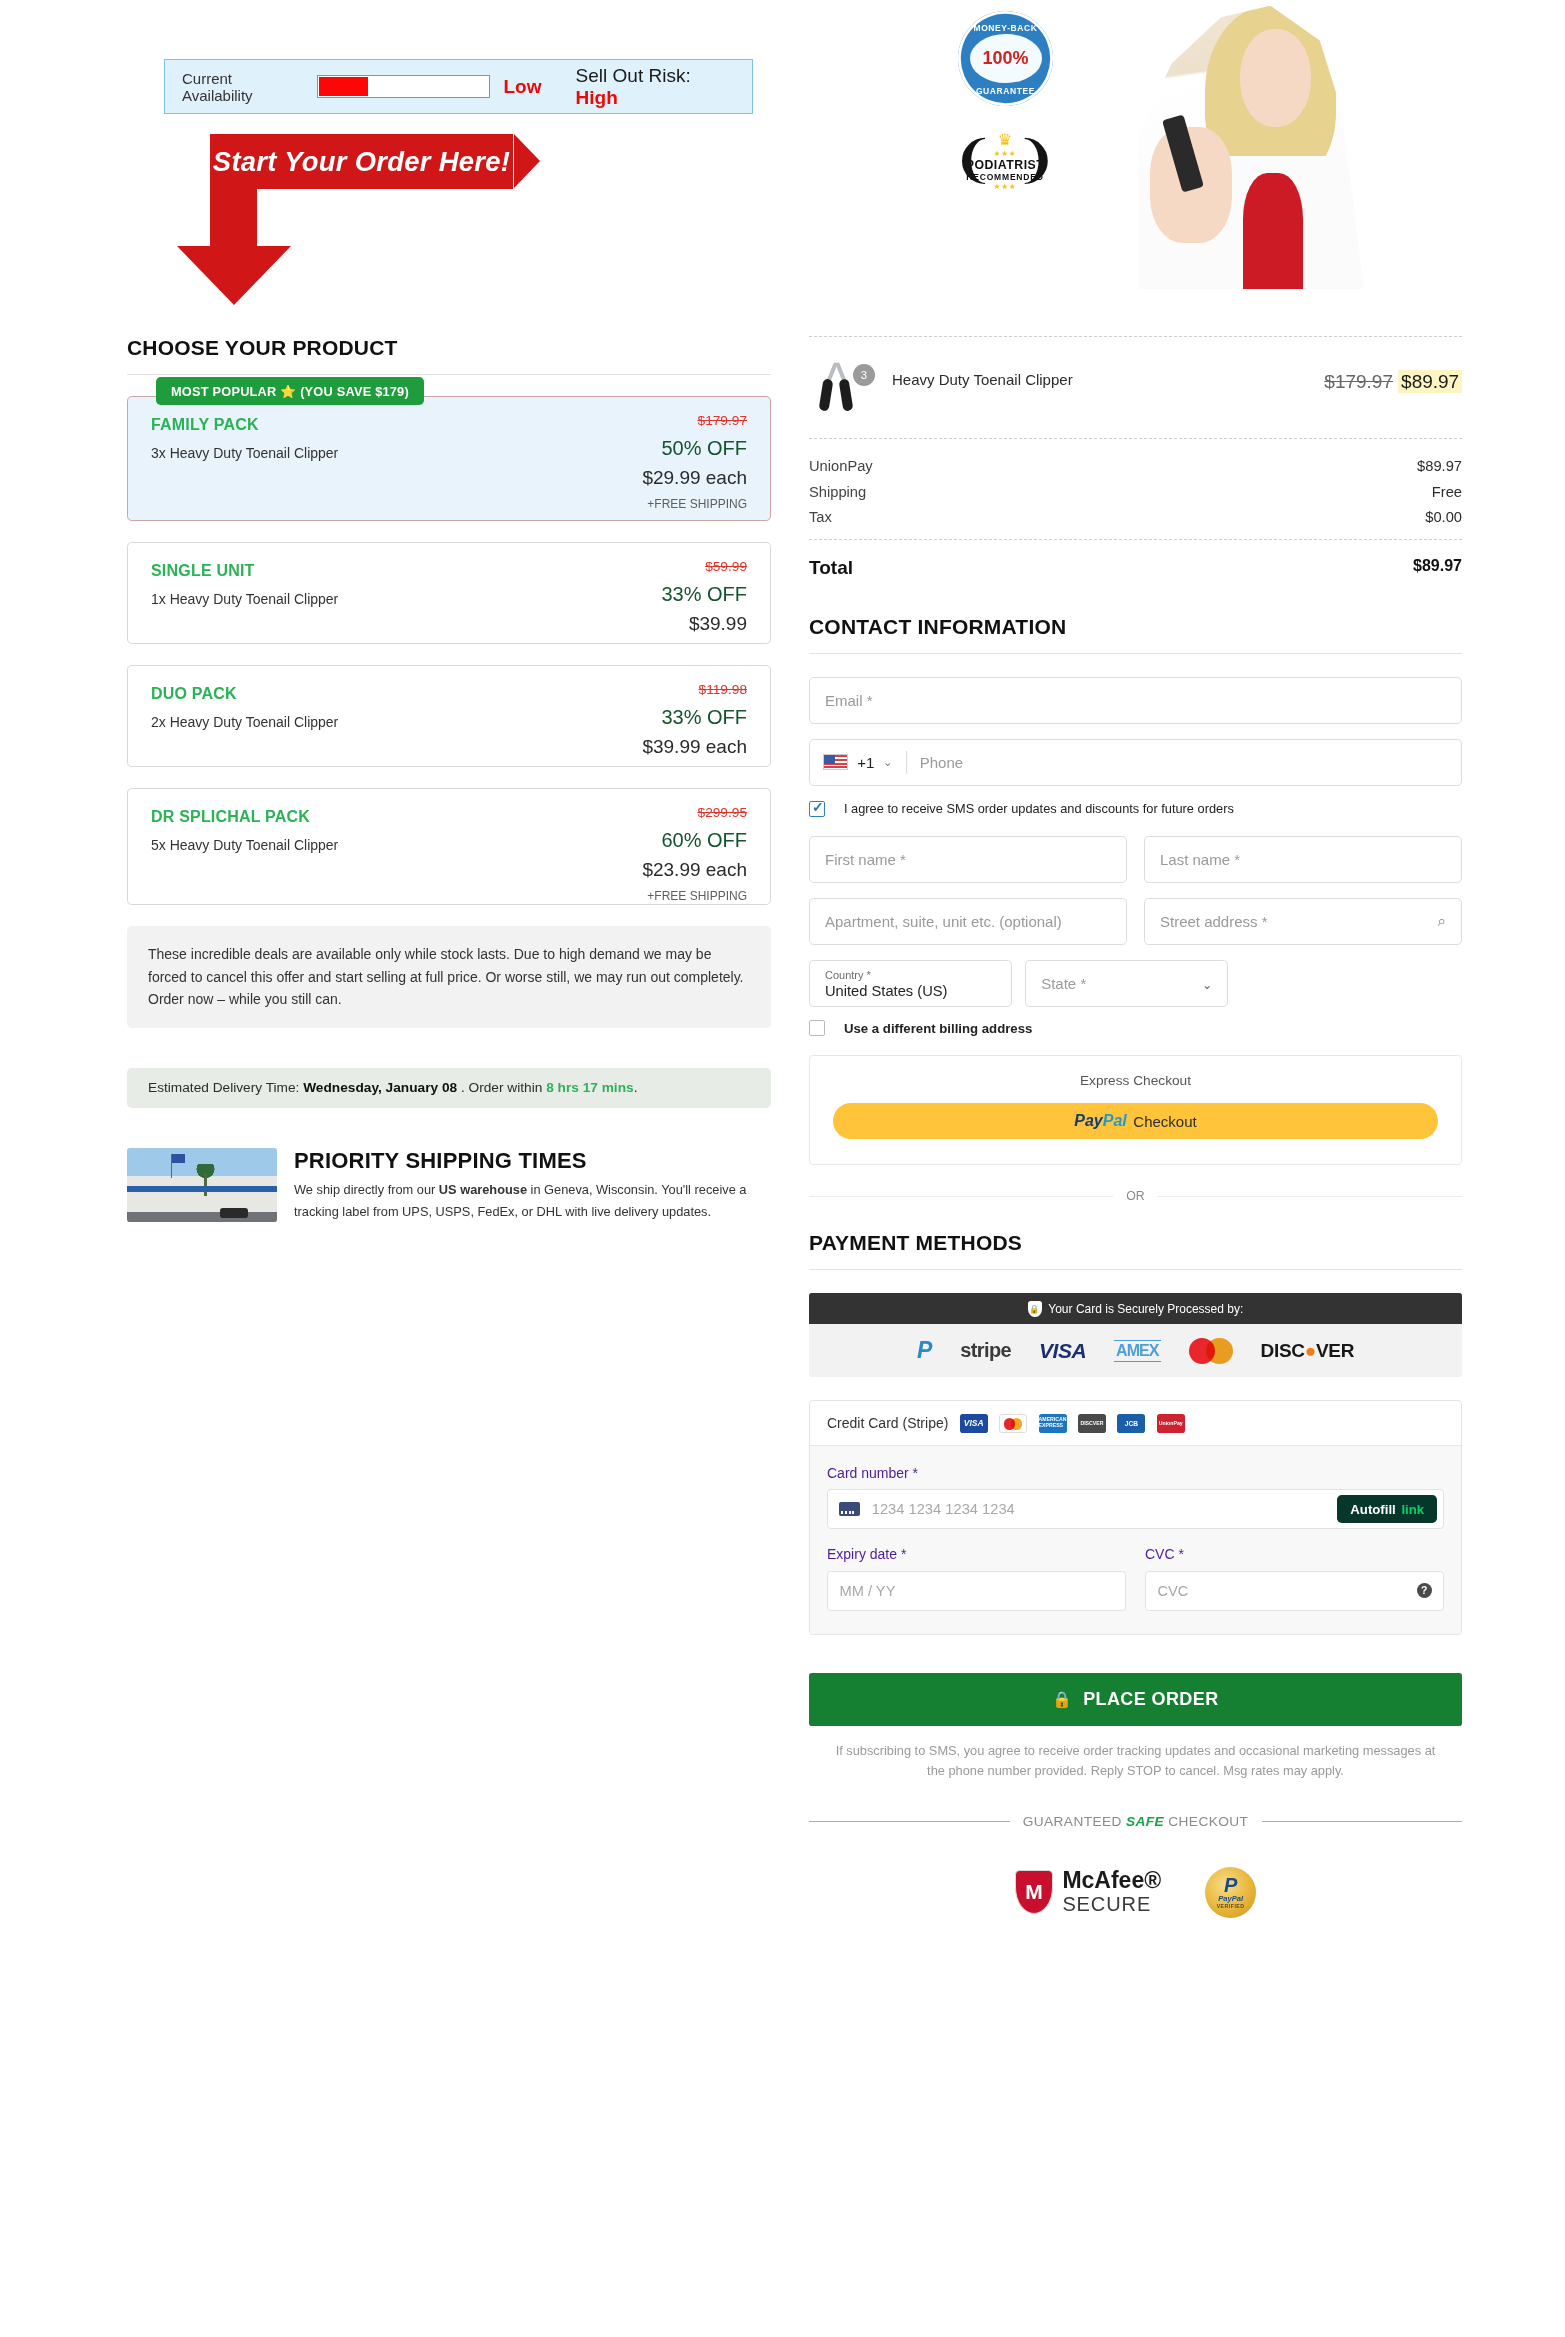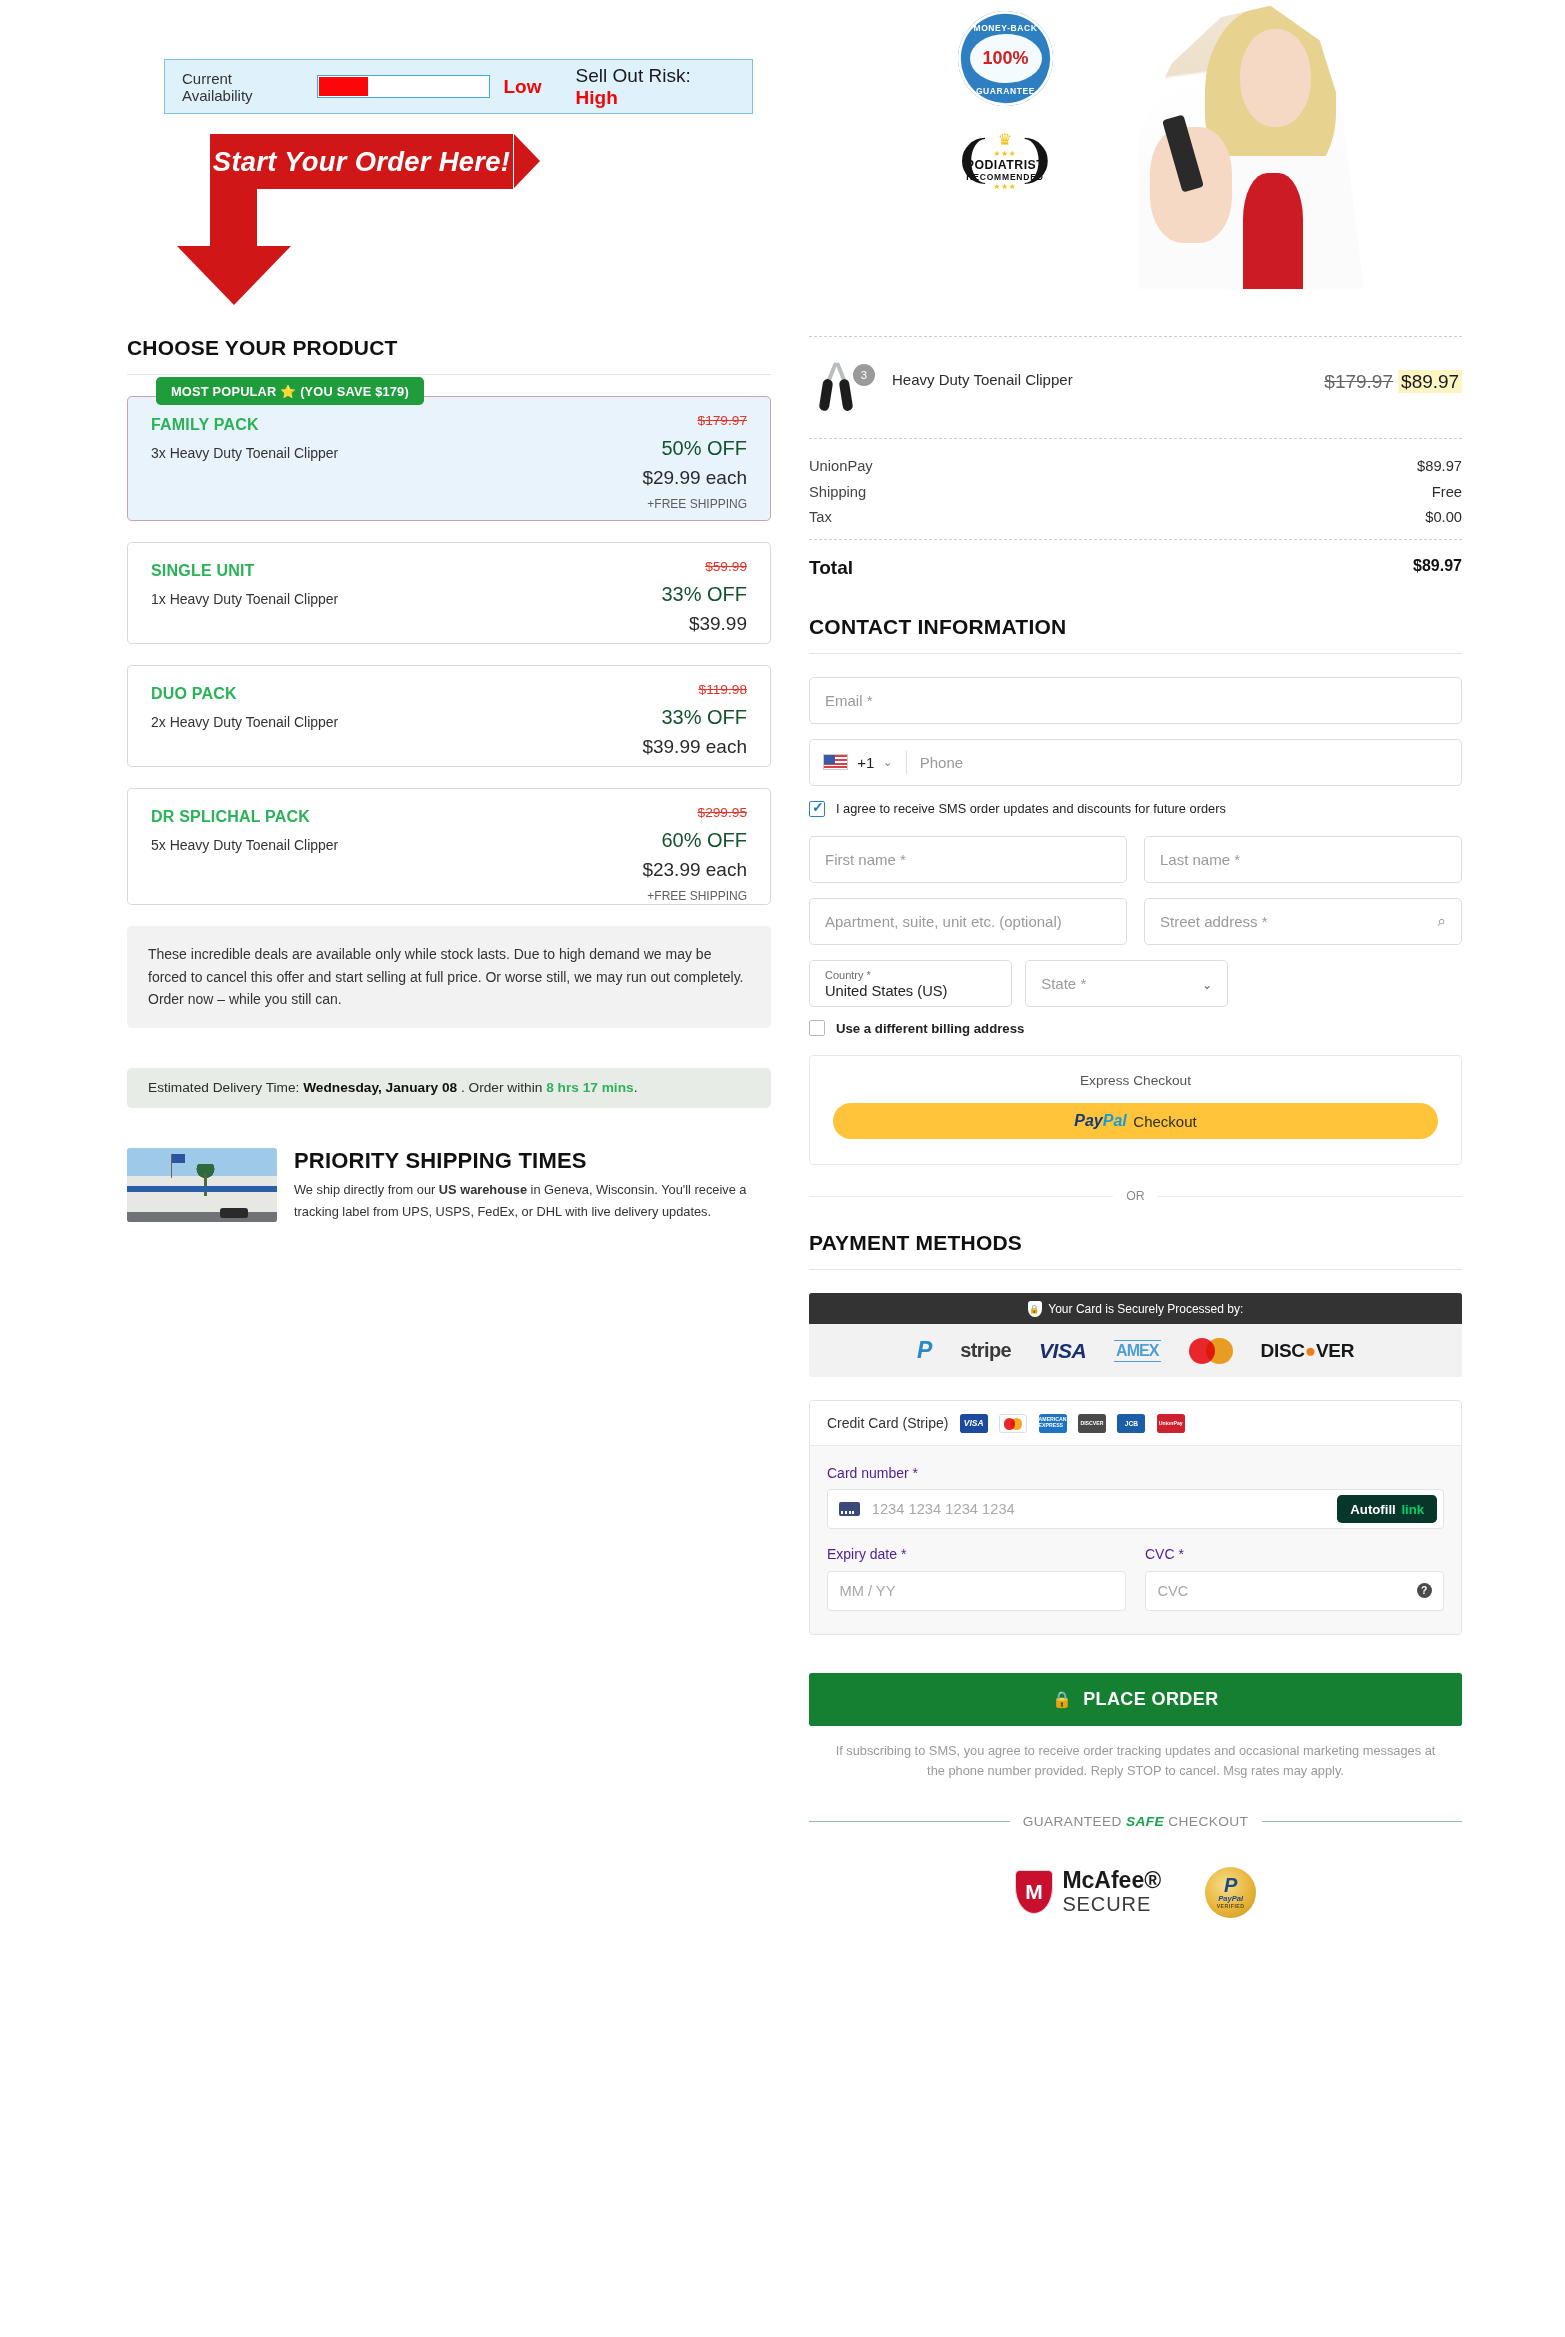--- a/index.html
+++ b/index.html
@@ -213,21 +213,21 @@
     width: 24.6px; height: 16px; margin: 0 9.5px 0 13.2px; flex: 0 0 24.6px;
     background: repeating-linear-gradient(#d8404a 0 1.9px, #fff 1.9px 3.8px);
     position: relative; border: 0.5px solid #ccc;
   }
   .flag-us::before { content:""; position:absolute; left:0; top:0; width:10.4px; height:8.5px; background:#3b5aa6; }
   .ccode { color: #222; font-size: 15px; }
   .chev { margin-left: 8.5px; color: #777; font-size: 11.4px; }
   .vdiv { width: 0.9px; height: 23px; background: #dcdcdc; margin: 0 13.2px; }
   .search-ic { position: absolute; right: 15px; color: #888; font-size: 15px; }
 
-  .checkrow { display: flex; align-items: center; gap: 11px; margin: 3.8px 0 19px 0; }
+  .checkrow { display: flex; align-items: center; gap: 19px; margin: 3.8px 0 19px 0; }
   .cb {
     width: 16px; height: 16px; border: 0.9px solid #b9b9b9; border-radius: 1.9px;
     background: #fff; flex: 0 0 16px; position: relative;
   }
   .cb.on { border-color: #2d7fc1; }
   .cb.on::after {
     content: "✓"; position: absolute; left: 1.9px; top: -2.8px;
     color: #1d7dc4; font-size: 14px; font-weight: bold;
   }
   .checkrow .txt { font-size: 12.8px; color: #222; }

